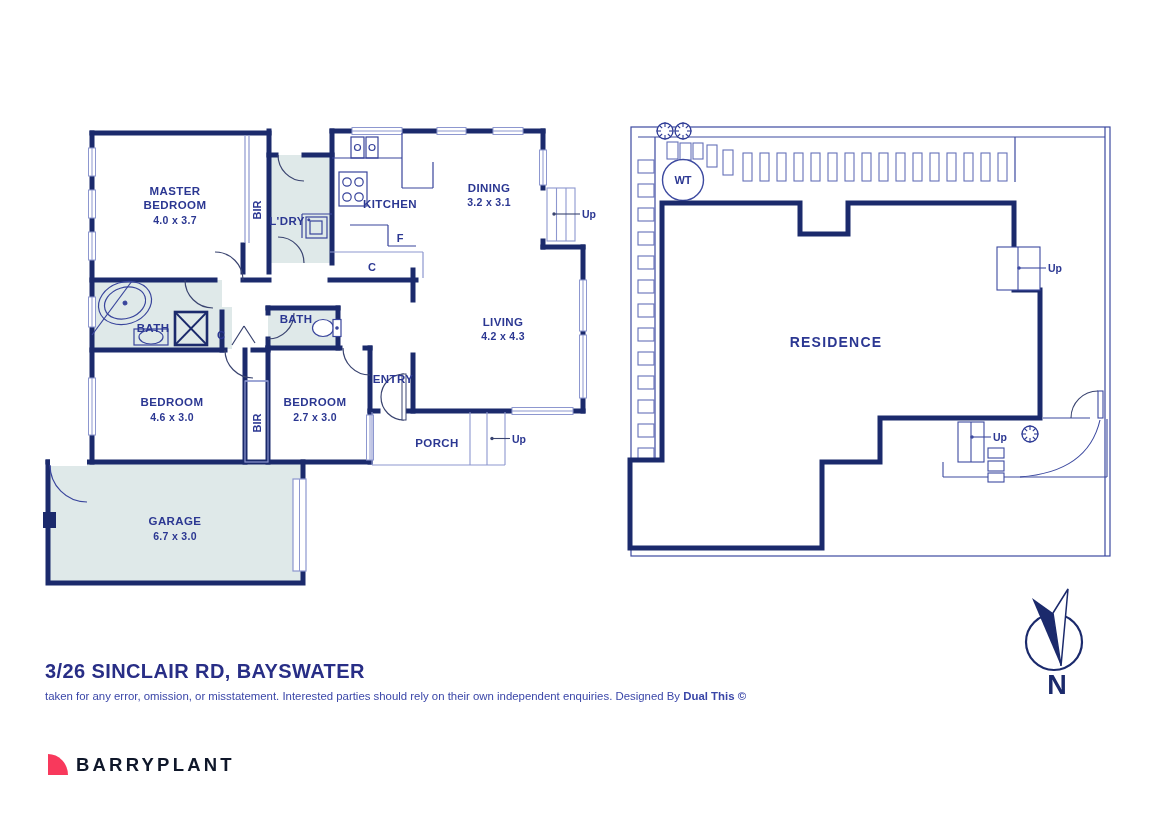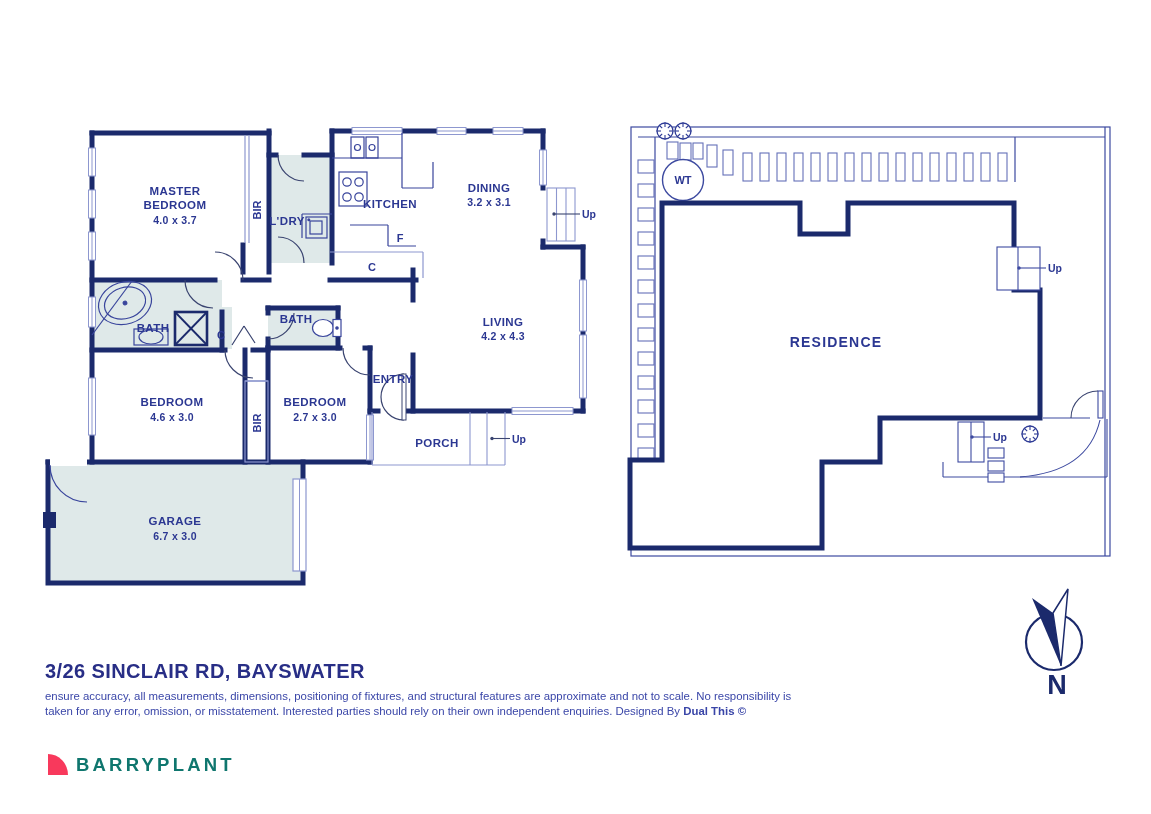--- a/index.html
+++ b/index.html
@@ -12,21 +12,21 @@
   .small-label{font-size:11px;}
   .up-label{font-size:10.5px;font-weight:bold;}
   .residence-label{font-size:14px;letter-spacing:1.2px;}
   #address{position:absolute;left:45px;top:660px;font-size:20px;font-weight:bold;
            color:#282e86;letter-spacing:.4px;}
   #disclaimer{position:absolute;left:45px;top:689px;color:#3a46a8;font-size:11.4px;
               line-height:15.4px;white-space:nowrap;}
   #disclaimer b{font-weight:bold;}
   #logo{position:absolute;left:48px;top:754px;display:flex;align-items:flex-end;}
   #logo-mark{width:20px;height:21px;background:#f8395c;border-radius:0 100% 0 0;}
-  #logo-text{margin-left:8px;font-size:18.5px;font-weight:bold;color:#0f766e;
+  #logo-text{margin-left:8px;font-size:18.5px;font-weight:bold;color:#0f172a;
              letter-spacing:3.2px;line-height:21px;}
 </style>
 </head>
 <body>
 
 <div id="canvas">
 
   <svg style="left:40px;top:113px" width="580" height="492" viewBox="0 0 580 492">
 
     <g>
@@ -344,21 +344,20 @@
   <svg style="left:1005px;top:582px" width="110" height="120" viewBox="0 0 110 120">
     <circle cx="49" cy="60" r="28" fill="none" stroke="#1b2a6c" stroke-width="2.2"></circle>
     <polygon points="27,16 48,31 56,84" fill="#1b2a6c"></polygon>
     <polygon points="63,7 48,31 56,84" fill="#ffffff" stroke="#1b2a6c" stroke-width="1.5"></polygon>
     <text x="52" y="112" text-anchor="middle" style="font-size:27px;fill:#1b2a6c;">N</text>
   </svg>
 
   <div id="address">3/26 SINCLAIR RD, BAYSWATER</div>
 
   <div id="disclaimer">
-    <div>ensure accuracy, all measurements, dimensions, positioning of fixtures, and structural features are approximate and not to scale. No responsibility is</div>
     <div><span>taken for any error, omission, or misstatement. Interested parties should rely on their own independent enquiries. Designed By </span><b>Dual This ©</b></div>
   </div>
 
   <div id="logo">
     <div id="logo-mark"></div>
     <div id="logo-text">BARRYPLANT</div>
   </div>
 
 </div>
 

